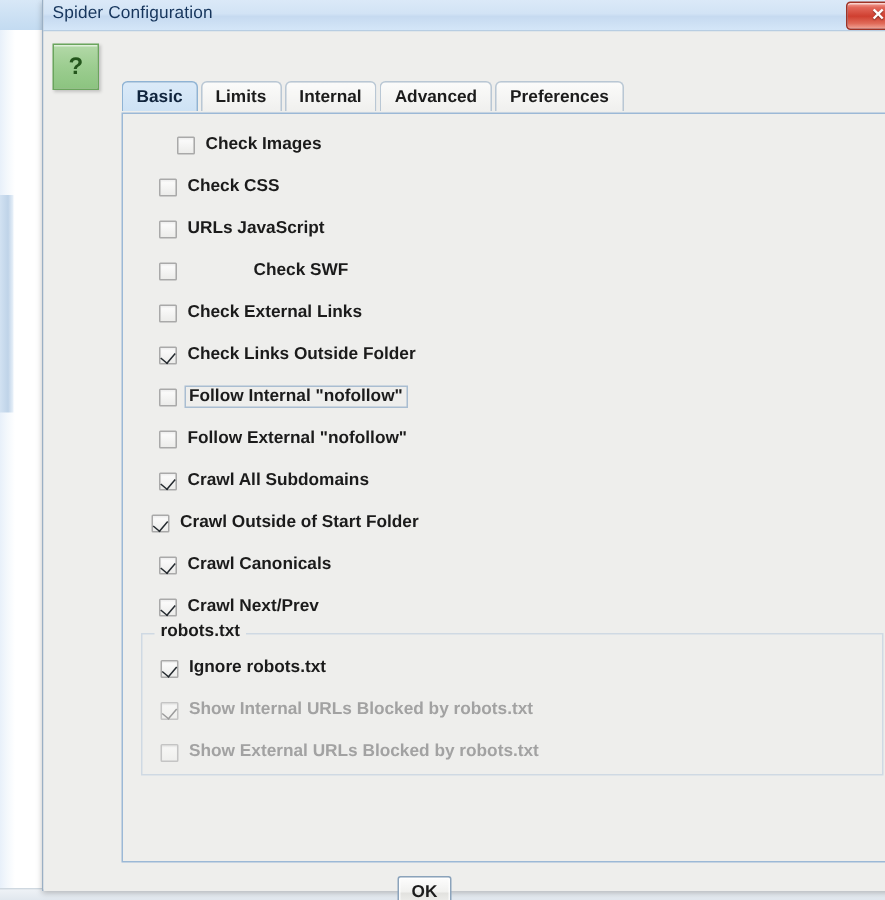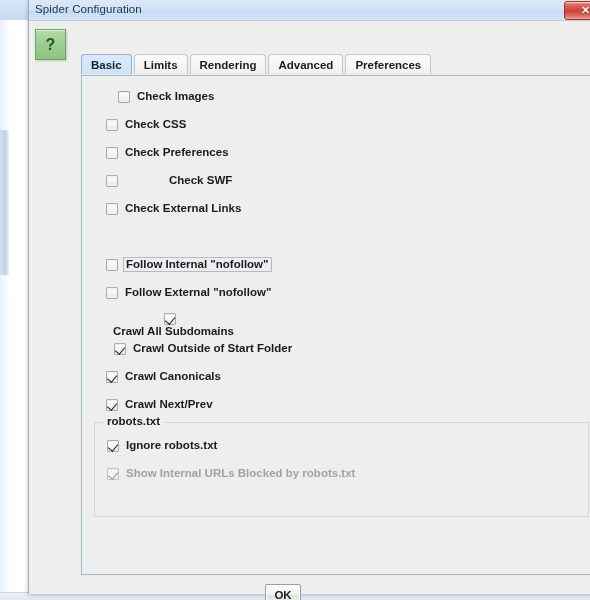--- a/index.html
+++ b/index.html
@@ -300,21 +300,21 @@
     </div>
 
     <div class="tabstrip">
       <div class="tab selected">
           <span>Basic</span>
         </div>
       <div class="tab">
           <span>Limits</span>
         </div>
       <div class="tab">
-          <span>Rendering</span>
+          <span>Internal</span>
         </div>
       <div class="tab">
           <span>Advanced</span>
         </div>
       <div class="tab">
           <span>Preferences</span>
         </div>
     </div>
 
     <div class="panel">
@@ -324,50 +324,54 @@
         <span class="cb-label">Check Images</span>
       </div>
 
       <div class="cb-row" style="left:24px; top:41px;">
         <span class="cb-box"></span>
         <span class="cb-label">Check CSS</span>
       </div>
 
       <div class="cb-row" style="left:24px; top:69px;">
         <span class="cb-box"></span>
-        <span class="cb-label">Check Preferences</span>
+        <span class="cb-label">URLs JavaScript</span>
       </div>
 
       <div class="cb-row" style="left:24px; top:97px;gap:44px;">
         <span class="cb-box"></span>
         <span class="cb-label">Check SWF</span>
       </div>
 
       <div class="cb-row" style="left:24px; top:125px;">
         <span class="cb-box"></span>
         <span class="cb-label">Check External Links</span>
       </div>
 
+      <div class="cb-row" style="left:24px; top:153px;">
+        <span class="cb-box checked"></span>
+        <span class="cb-label">Check Links Outside Folder</span>
+      </div>
 
       <div class="cb-row focused" style="left:24px; top:181px;">
         <span class="cb-box"></span>
         <span class="cb-label">Follow Internal "nofollow"</span>
       </div>
 
       <div class="cb-row" style="left:24px; top:209px;">
         <span class="cb-box"></span>
         <span class="cb-label">Follow External "nofollow"</span>
       </div>
 
-      <div class="cb-row" style="left:24px; top:237px;flex-direction:column;">
+      <div class="cb-row" style="left:24px; top:237px;">
         <span class="cb-box checked"></span>
         <span class="cb-label">Crawl All Subdomains</span>
       </div>
 
-      <div class="cb-row" style="left:32px; top:265px;">
+      <div class="cb-row" style="left:19px; top:265px;">
         <span class="cb-box checked"></span>
         <span class="cb-label">Crawl Outside of Start Folder</span>
       </div>
 
       <div class="cb-row" style="left:24px; top:293px;">
         <span class="cb-box checked"></span>
         <span class="cb-label">Crawl Canonicals</span>
       </div>
 
       <div class="cb-row" style="left:24px; top:321px;">
@@ -381,20 +385,24 @@
         <div class="cb-row" style="left:12px; top:15px;">
           <span class="cb-box checked"></span>
           <span class="cb-label">Ignore robots.txt</span>
         </div>
 
         <div class="cb-row disabled" style="left:12px; top:43px;">
           <span class="cb-box checked"></span>
           <span class="cb-label">Show Internal URLs Blocked by robots.txt</span>
         </div>
 
+        <div class="cb-row disabled" style="left:12px; top:71px;">
+          <span class="cb-box"></span>
+          <span class="cb-label">Show External URLs Blocked by robots.txt</span>
+        </div>
       </div>
 
     </div>
 
     <div class="ok-btn">
       <span>OK</span>
     </div>
 
   </div>
 </div>

